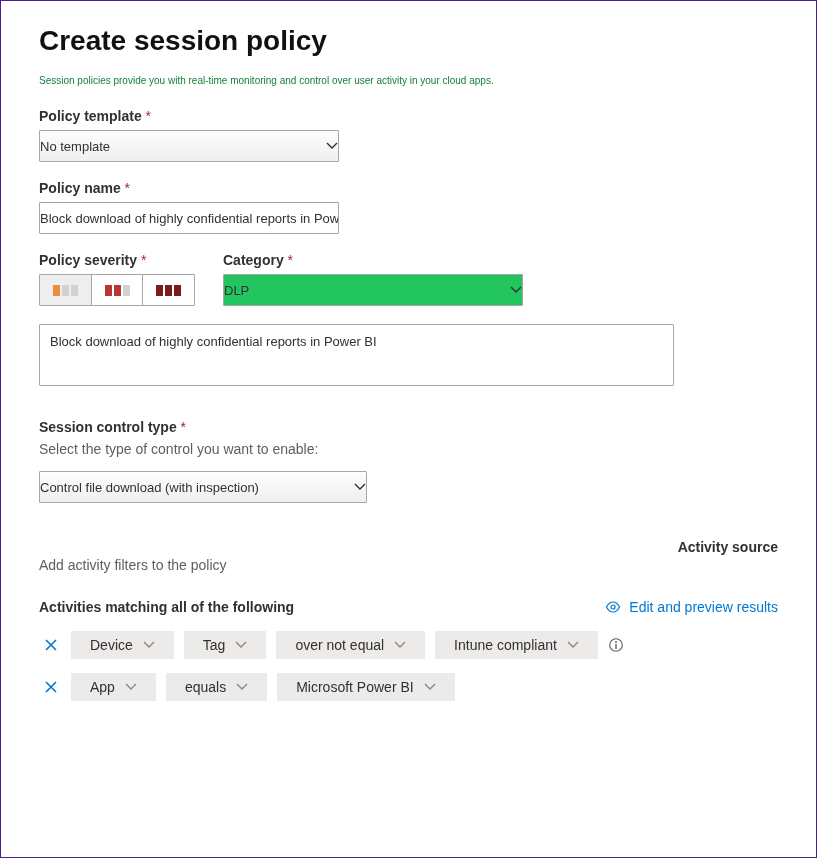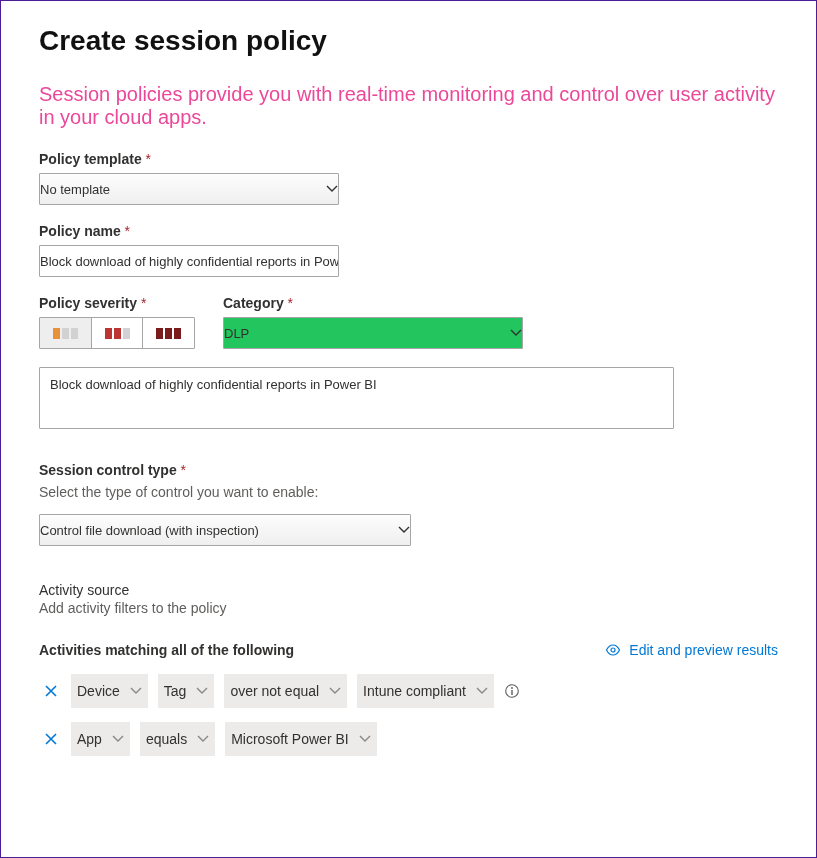--- a/index.html
+++ b/index.html
@@ -17,23 +17,23 @@
     padding: 20px 38px 20px 38px;
     overflow: hidden;
   }
   h1 {
     font-size: 28px;
     font-weight: 700;
     margin: 4px 0 10px 0;
     color: #111;
   }
   .intro {
-    color: #ec4899;
-    font-size: 20px;
-    margin: 26px 0 22px 0;
+    color: #15803d;
+    font-size: 10px;
+    margin: 18px 0 22px 0;
   }
   .label {
     font-weight: 600;
     font-size: 14px;
     margin-bottom: 6px;
     color: #323130;
   }
   .required::after {
     content: " *";
     color: #a4262c;
@@ -109,24 +109,25 @@
   .sq.on-m { background: #bc3433; }
   .sq.on-d { background: #7a1c1c; }
 
   .sub {
     color: #605e5c;
     font-size: 14px;
     margin-top: 2px;
     margin-bottom: 14px;
   }
   .section-head {
-    font-weight: 400;
+    font-weight: 700;
     font-size: 14px;
     margin-top: 36px;
     margin-bottom: 2px;
+    text-align: right;
   }
   .activities-header {
     display: flex;
     align-items: center;
     justify-content: space-between;
     margin-top: 26px;
     margin-bottom: 16px;
   }
   .preview {
     display: flex;
@@ -151,22 +152,22 @@
     flex: none;
     margin-left: -4px;
     margin-right: 2px;
   }
   .chip {
     display: flex;
     align-items: center;
     justify-content: space-between;
     background: #edebe9;
     border: none;
-    height: 34px;
-    padding: 0 6px;
+    height: 28px;
+    padding: 0 19px;
     cursor: pointer;
     font-size: 14px;
     color: #323130;
     gap: 10px;
     white-space: nowrap;
   }
   .chip .chev { opacity: 0.7; }
   .info-icon {
     width:16px; height:16px; color:#605e5c;
     cursor: default;
@@ -231,21 +232,21 @@
     </div>
   </div>
 
   <div class="field">
     <textarea class="textarea" style="">Block download of highly confidential reports in Power BI</textarea>
   </div>
 
   <div class="field" style="margin-top:30px">
     <div class="label required">Session control type</div>
     <div class="sub">Select the type of control you want to enable:</div>
-    <div class="select" style="width:372px">
+    <div class="select" style="width:328px">
       <span>Control file download (with inspection)</span>
       <span class="chev">
         <svg viewBox="0 0 12 12">
             <path d="M1 3 L6 8 L11 3" fill="none" stroke="#323130" stroke-width="1.4"></path>
           </svg>
       </span>
     </div>
   </div>
 
   <div class="section-head">Activity source</div>

